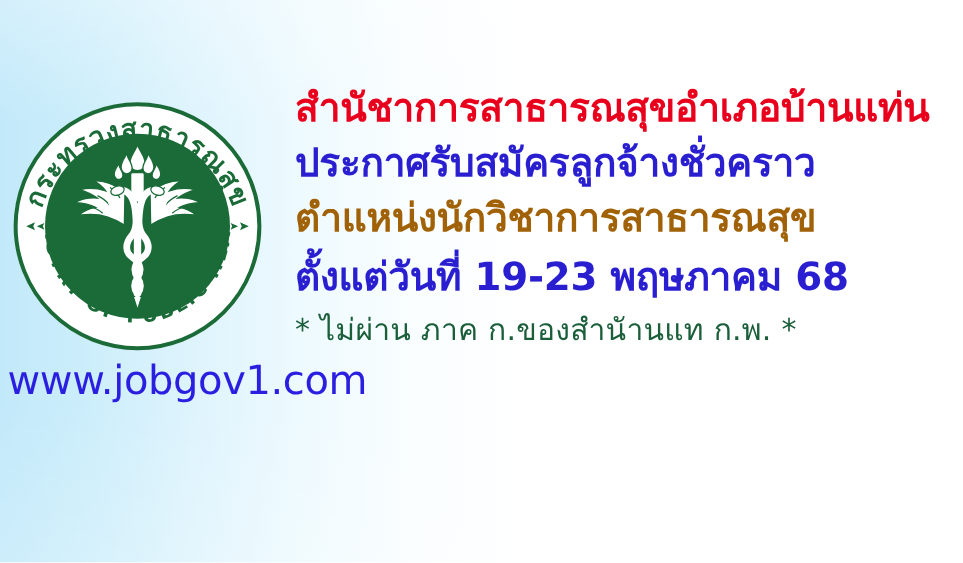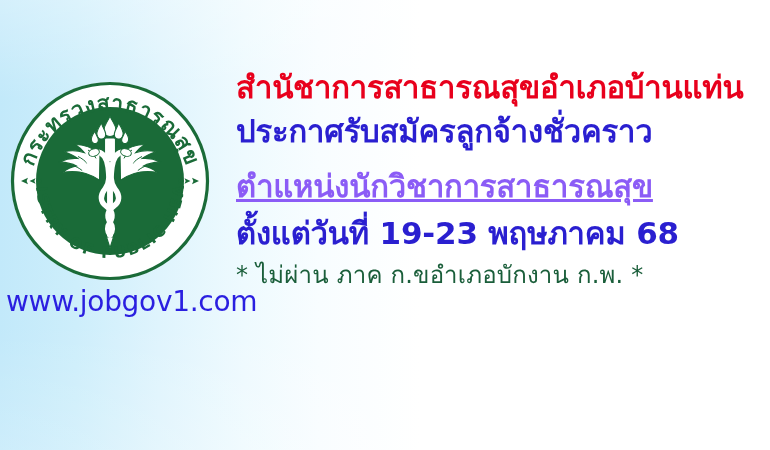--- a/index.html
+++ b/index.html
@@ -57,21 +57,21 @@
   #logo svg { display: block; width: 100%; height: 100%; }
 
   
   #site-url {
     position: absolute;
     left: 6px;
     top: 285px;
     width: 222px;
     text-align: center;
     font-family: "DejaVu Sans", sans-serif;
-    font-size: 28px;
+    font-size: 32px;
     font-weight: 400;
     letter-spacing: -0.3px;
     color: #2a1fe0;
     white-space: nowrap;
   }
 
   
   #text-block {
     position: absolute;
     left: 236px;
@@ -86,29 +86,28 @@
   }
   .line-1 {
     font-size: 31px;
     color: #e8001c;
     margin-bottom: 13px;
     letter-spacing: -0.2px;
   }
   .line-2 {
     font-size: 31px;
     color: #2a1fd0;
-    margin-bottom: 24px;
+    margin-bottom: 13px;
     letter-spacing: -0.2px;
   }
   .line-3 {
     font-size: 31px;
-    color: #8b5cf6;
+    color: #a16207;
     margin-bottom: 11px;
     letter-spacing: -0.2px;
-    text-decoration: underline;
   }
   .line-4 {
     font-size: 31px;
     color: #2a1fd0;
     margin-bottom: 14px;
     letter-spacing: -0.2px;
     margin-top: 16px;
   }
   .line-5 {
     font-size: 24px;
@@ -237,16 +236,16 @@
     </svg>
   </div>
 
   <div id="site-url">www.jobgov1.com</div>
 
   <div id="text-block">
     <div class="line line-1">สำนัชาการสาธารณสุขอำเภอบ้านแท่น</div>
     <div class="line line-2">ประกาศรับสมัครลูกจ้างชั่วคราว</div>
     <div class="line line-3">ตำแหน่งนักวิชาการสาธารณสุข</div>
     <div class="line line-4">ตั้งแต่วันที่ 19-23 พฤษภาคม 68</div>
-    <div class="line line-5">* ไม่ผ่าน ภาค ก.ขอำเภอบักงาน ก.พ. *</div>
+    <div class="line line-5">* ไม่ผ่าน ภาค ก.ของสำนัานแท ก.พ. *</div>
   </div>
 
 </div>
 
 </body></html>

